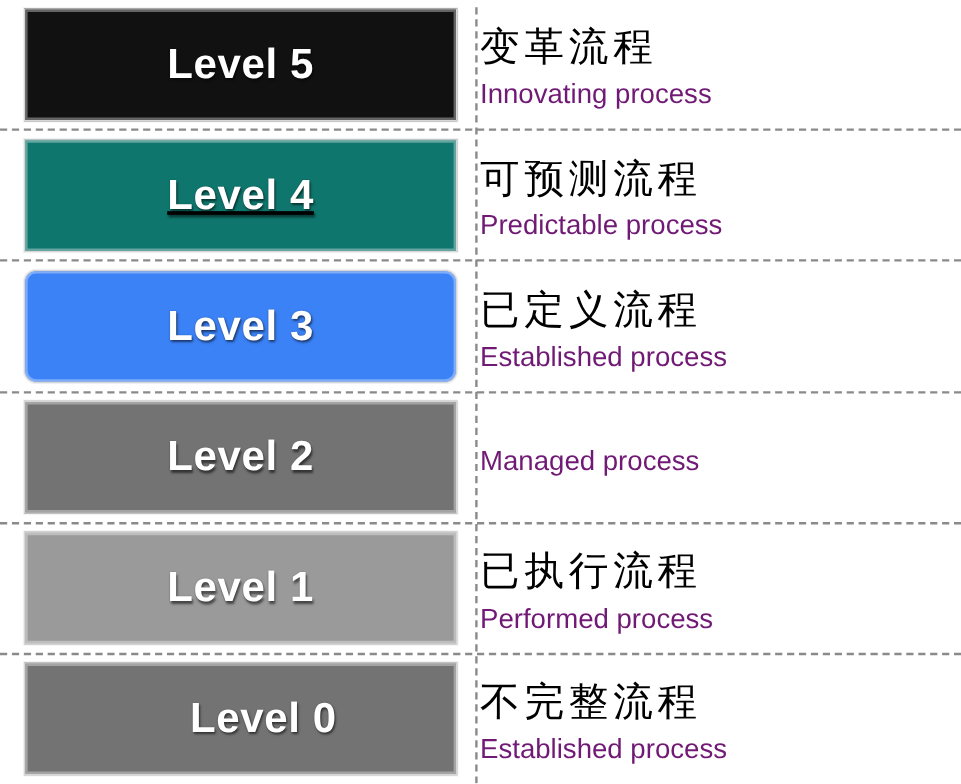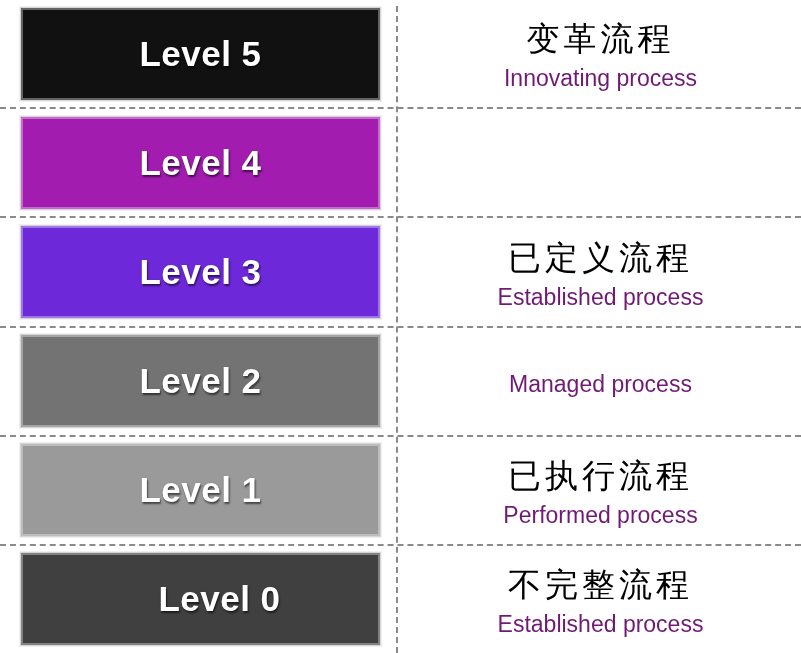--- a/index.html
+++ b/index.html
@@ -52,21 +52,21 @@
     font-size: 35px;
     font-weight: bold;
     letter-spacing: 0.5px;
     text-shadow: 1px 2px 2px rgba(0,0,0,0.55), 0 0 1px rgba(0,0,0,0.35);
   }
 
   .row-right {
     flex: 1;
     display: flex;
     flex-direction: column;
-    align-items: center;
+    align-items: flex-start;
     justify-content: center;
     padding-top: 4px;
     text-align: center;
   }
 
   .title-zh {
     font-size: 33px;
     color: #000000;
     font-weight: 400;
     letter-spacing: 4px;
@@ -103,29 +103,33 @@
         </div>
       </div>
       <div class="row-right">
         <div class="title-zh">变革流程</div>
         <div class="subtitle-en">Innovating process</div>
       </div>
     </div>
 
     <div class="row">
       <div class="row-left">
-        <div class="level-box" style="background-color: #a21caf;">
+        <div class="level-box" style="background-color: #0f766e; text-decoration: underline;">
           <span class="level-label">Level 4</span>
         </div>
+      </div>
+      <div class="row-right">
+        <div class="title-zh">可预测流程</div>
+        <div class="subtitle-en">Predictable process</div>
       </div>
     </div>
 
     <div class="row">
       <div class="row-left">
-        <div class="level-box" style="background-color: #6d28d9;">
+        <div class="level-box" style="background-color: #3b82f6; border-radius: 10px;">
           <span class="level-label">Level 3</span>
         </div>
       </div>
       <div class="row-right">
         <div class="title-zh">已定义流程</div>
         <div class="subtitle-en">Established process</div>
       </div>
     </div>
 
     <div class="row">
@@ -146,21 +150,21 @@
         </div>
       </div>
       <div class="row-right">
         <div class="title-zh">已执行流程</div>
         <div class="subtitle-en">Performed process</div>
       </div>
     </div>
 
     <div class="row">
       <div class="row-left">
-        <div class="level-box" style="background-color: #404040; padding-left: 38px;">
+        <div class="level-box" style="background-color: #737373; padding-left: 38px;">
           <span class="level-label">Level 0</span>
         </div>
       </div>
       <div class="row-right">
         <div class="title-zh">不完整流程</div>
         <div class="subtitle-en">Established process</div>
       </div>
     </div>
 
   </div>

